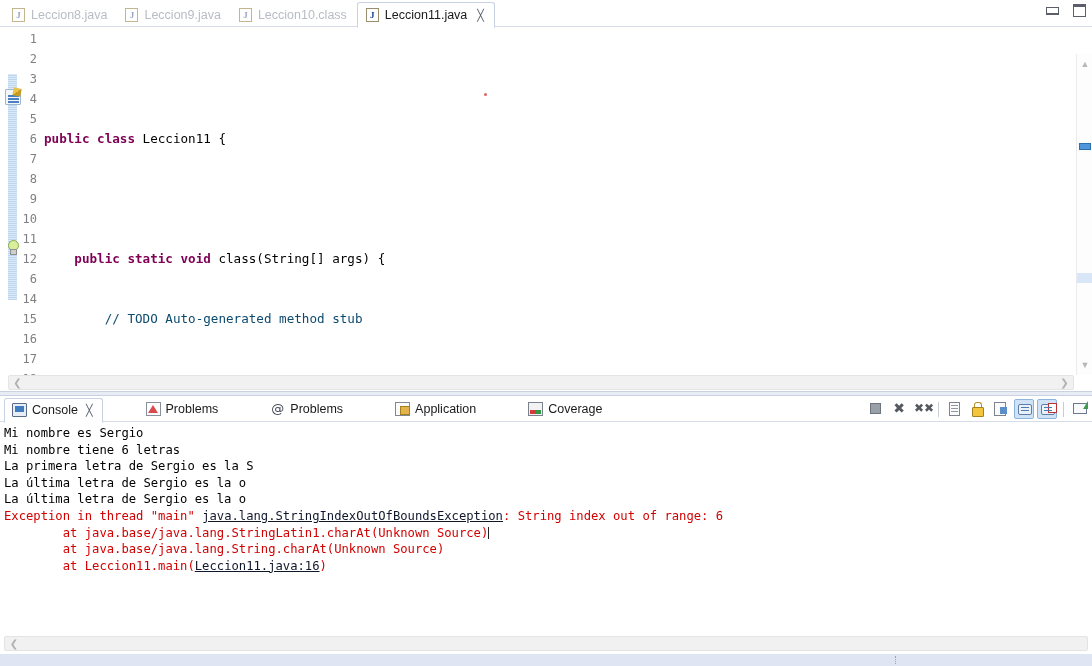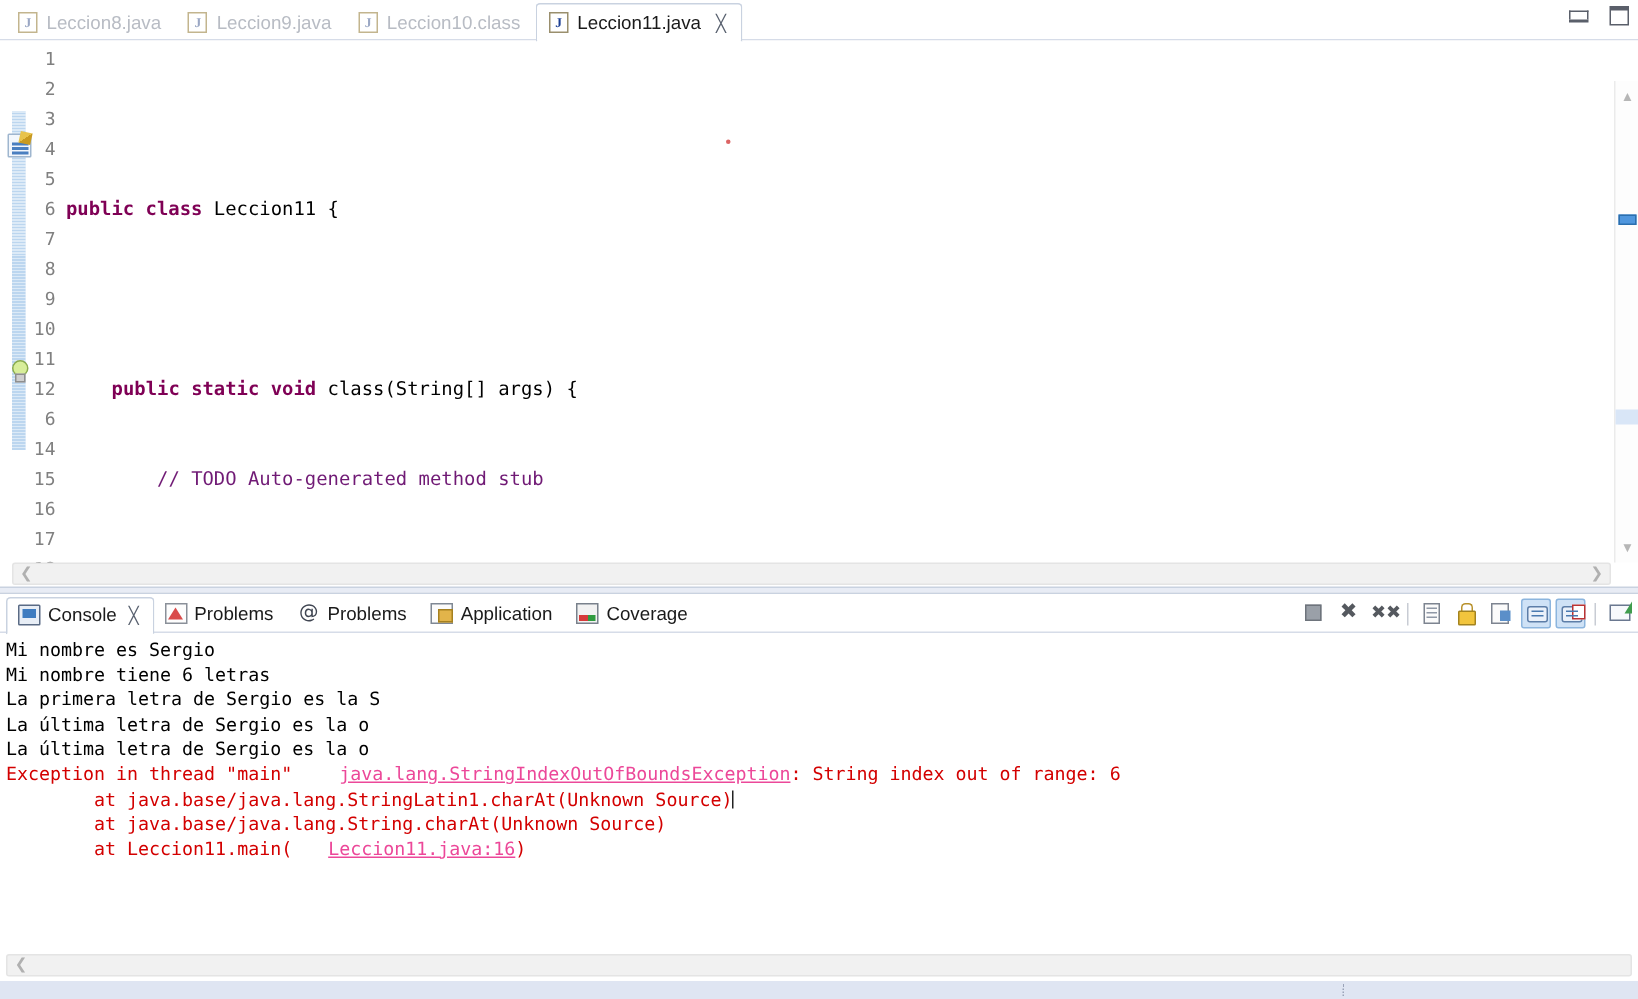--- a/index.html
+++ b/index.html
@@ -193,21 +193,21 @@
     padding-top: 2px;
     font-family: "DejaVu Sans Mono", monospace;
     font-size: 12.6px;
     line-height: 20px;
     white-space: pre;
     color: #000000;
   }
   .cl { height: 20px; padding-left: 3px; position: relative; }
 
   .kw  { color: #7f0055; font-weight: bold; }
-  .cmt { color: #701a75; }
+  .cmt { color: #0c4a6e; }
 
   .caret-dot {
     position: absolute;
     left: 484px; top: 66px;
     width: 3px; height: 3px;
     background: #d03030;
     border-radius: 50%;
     opacity: .75;
   }
 
@@ -285,20 +285,21 @@
     position: relative;
     height: 26px;
     background: #ffffff;
     border-bottom: 1px solid #d6dce8;
   }
   .ctabs {
     display: flex;
     align-items: center;
     height: 26px;
     padding-left: 4px;
+    gap: 36px;
   }
   .ctab {
     display: flex;
     align-items: center;
     gap: 5px;
     height: 25px;
     padding: 0 9px 0 7px;
     font-size: 12.5px;
     color: #1a1a1a;
     white-space: nowrap;
@@ -481,23 +482,22 @@
   .console-out {
     padding: 3px 0 0 4px;
     font-family: "DejaVu Sans Mono", monospace;
     font-size: 12.2px;
     line-height: 16.6px;
     white-space: pre;
     color: #000000;
   }
   .ln-err { color: #d30000; }
   .ln-link-red {
-    color: #ec4899;
+    color: #0f172a;
     text-decoration: underline;
-    margin-left: 24px;
   }
   .txtcaret {
     display: inline-block;
     width: 1px; height: 12px;
     background: #222;
     vertical-align: -2px;
   }
   .console-hscroll {
     position: absolute;
     left: 4px; right: 4px; bottom: 3px;

